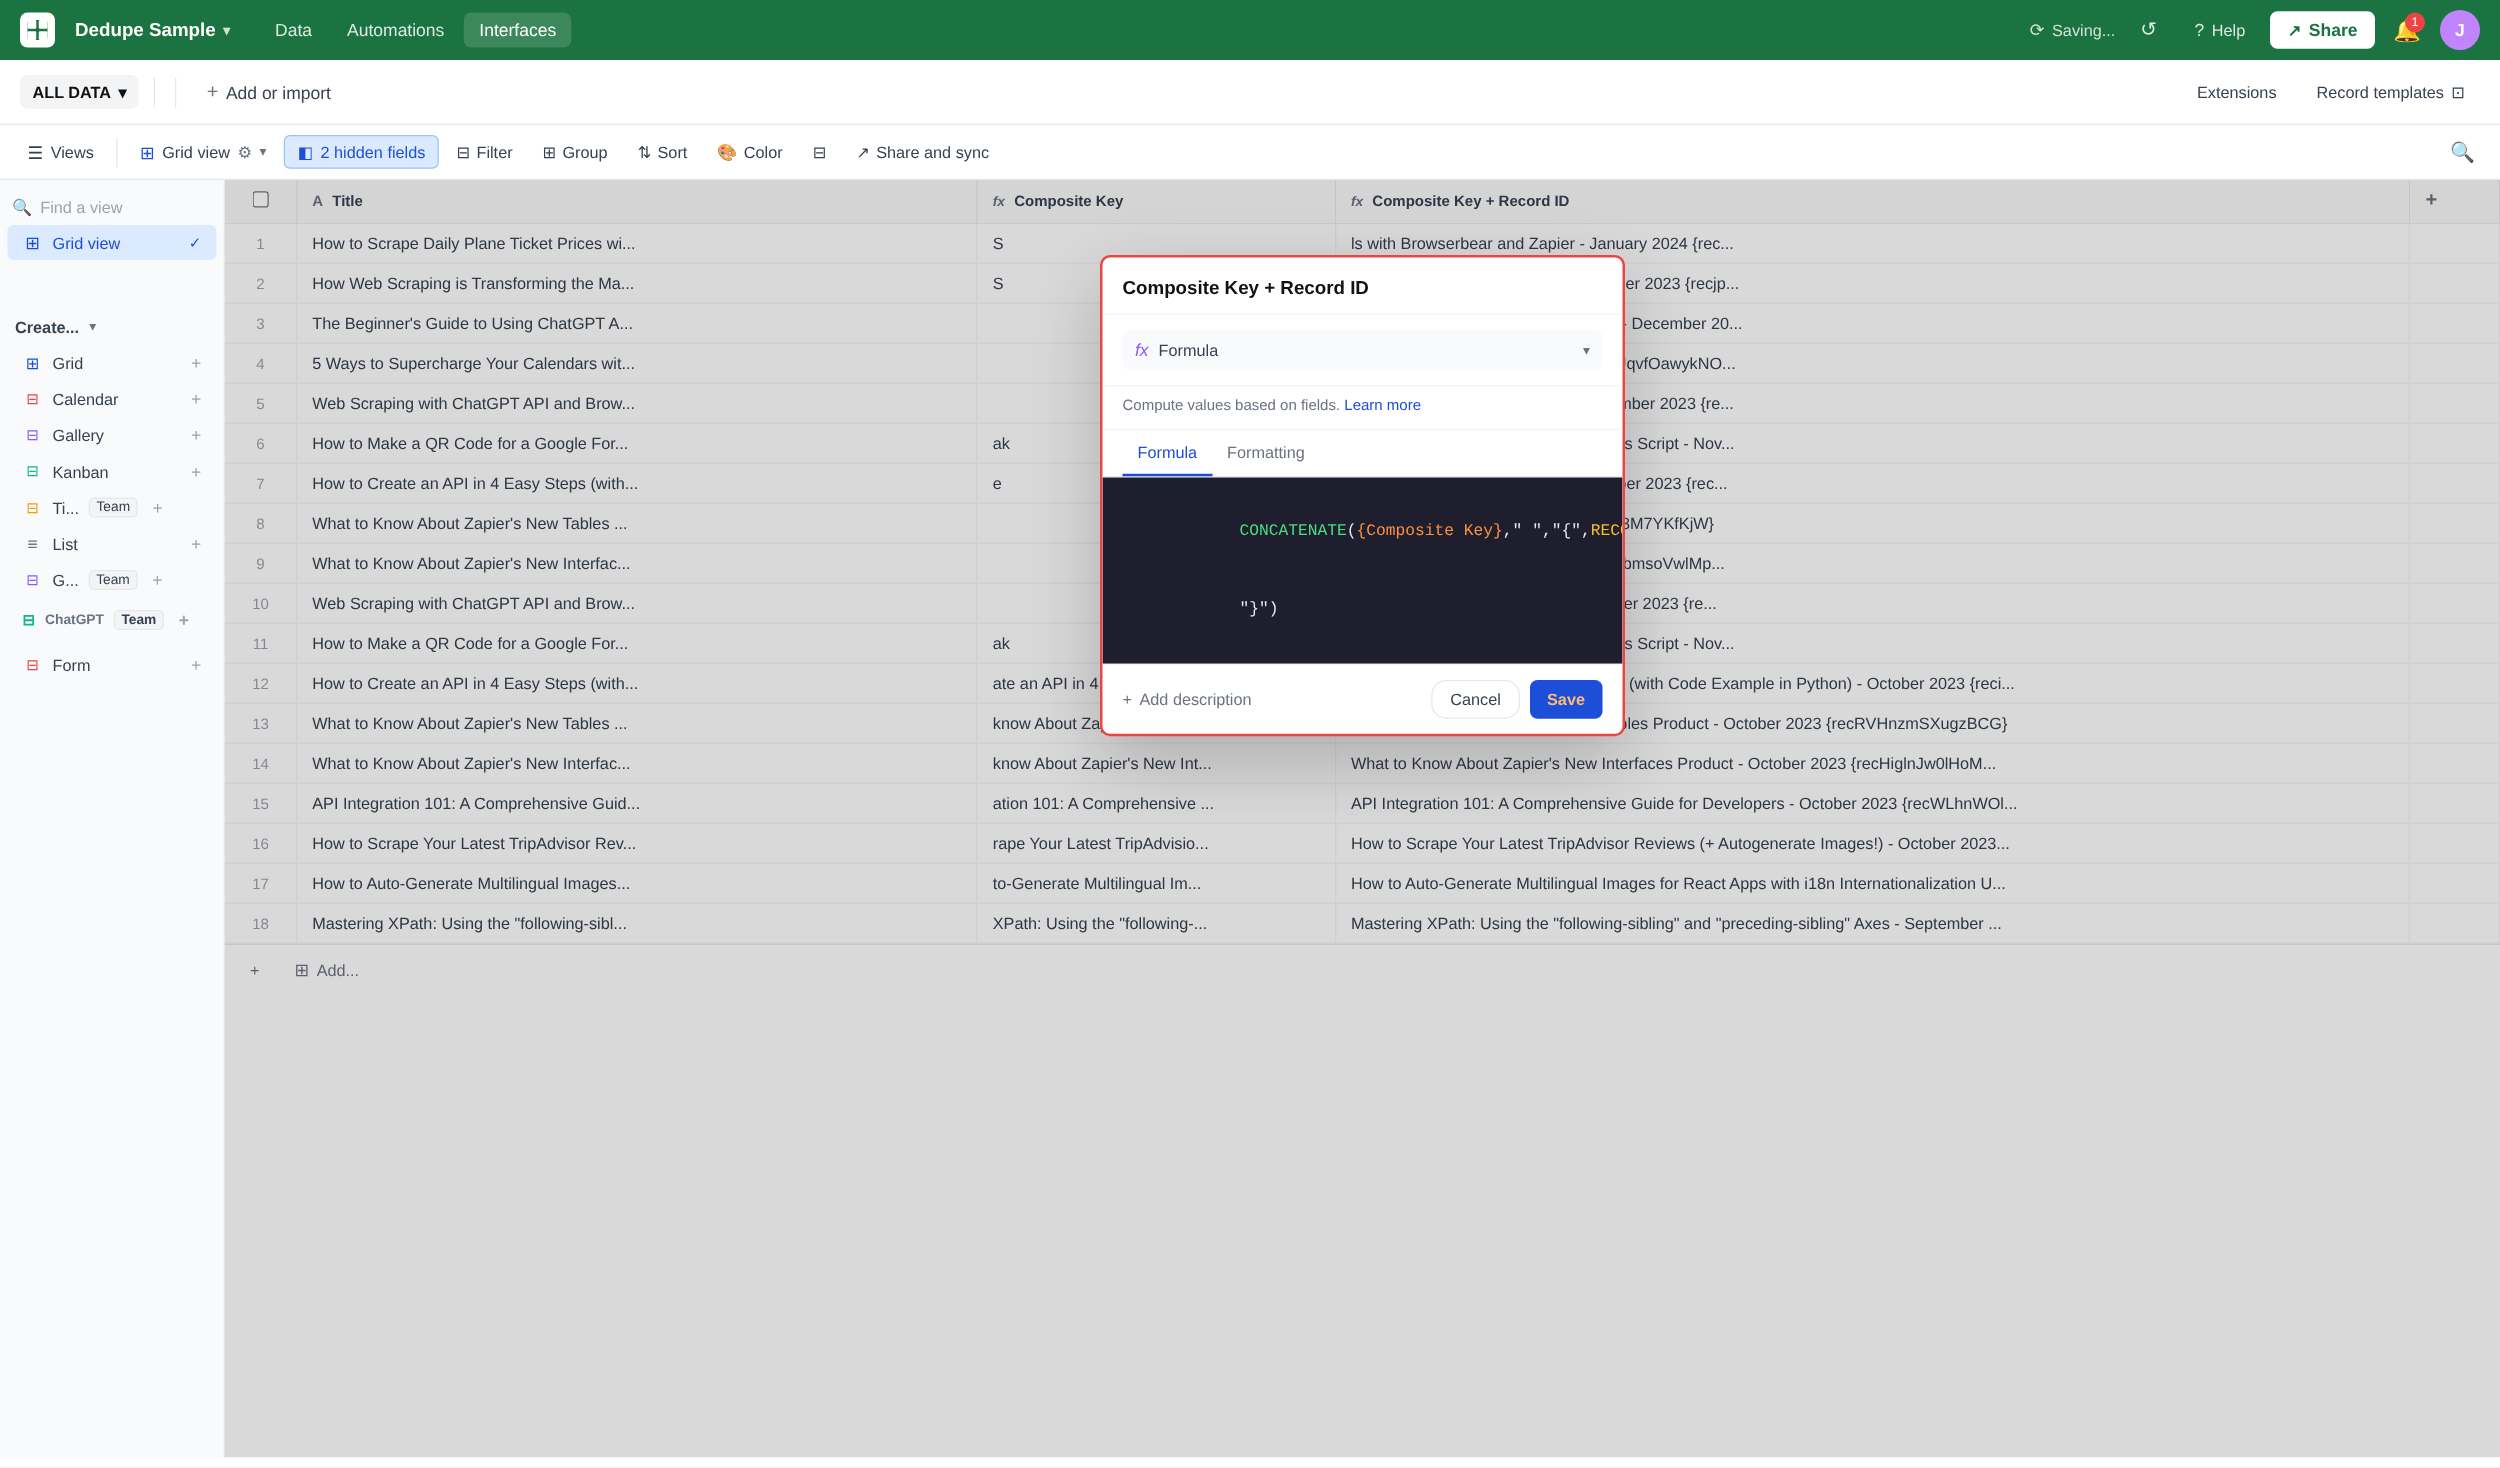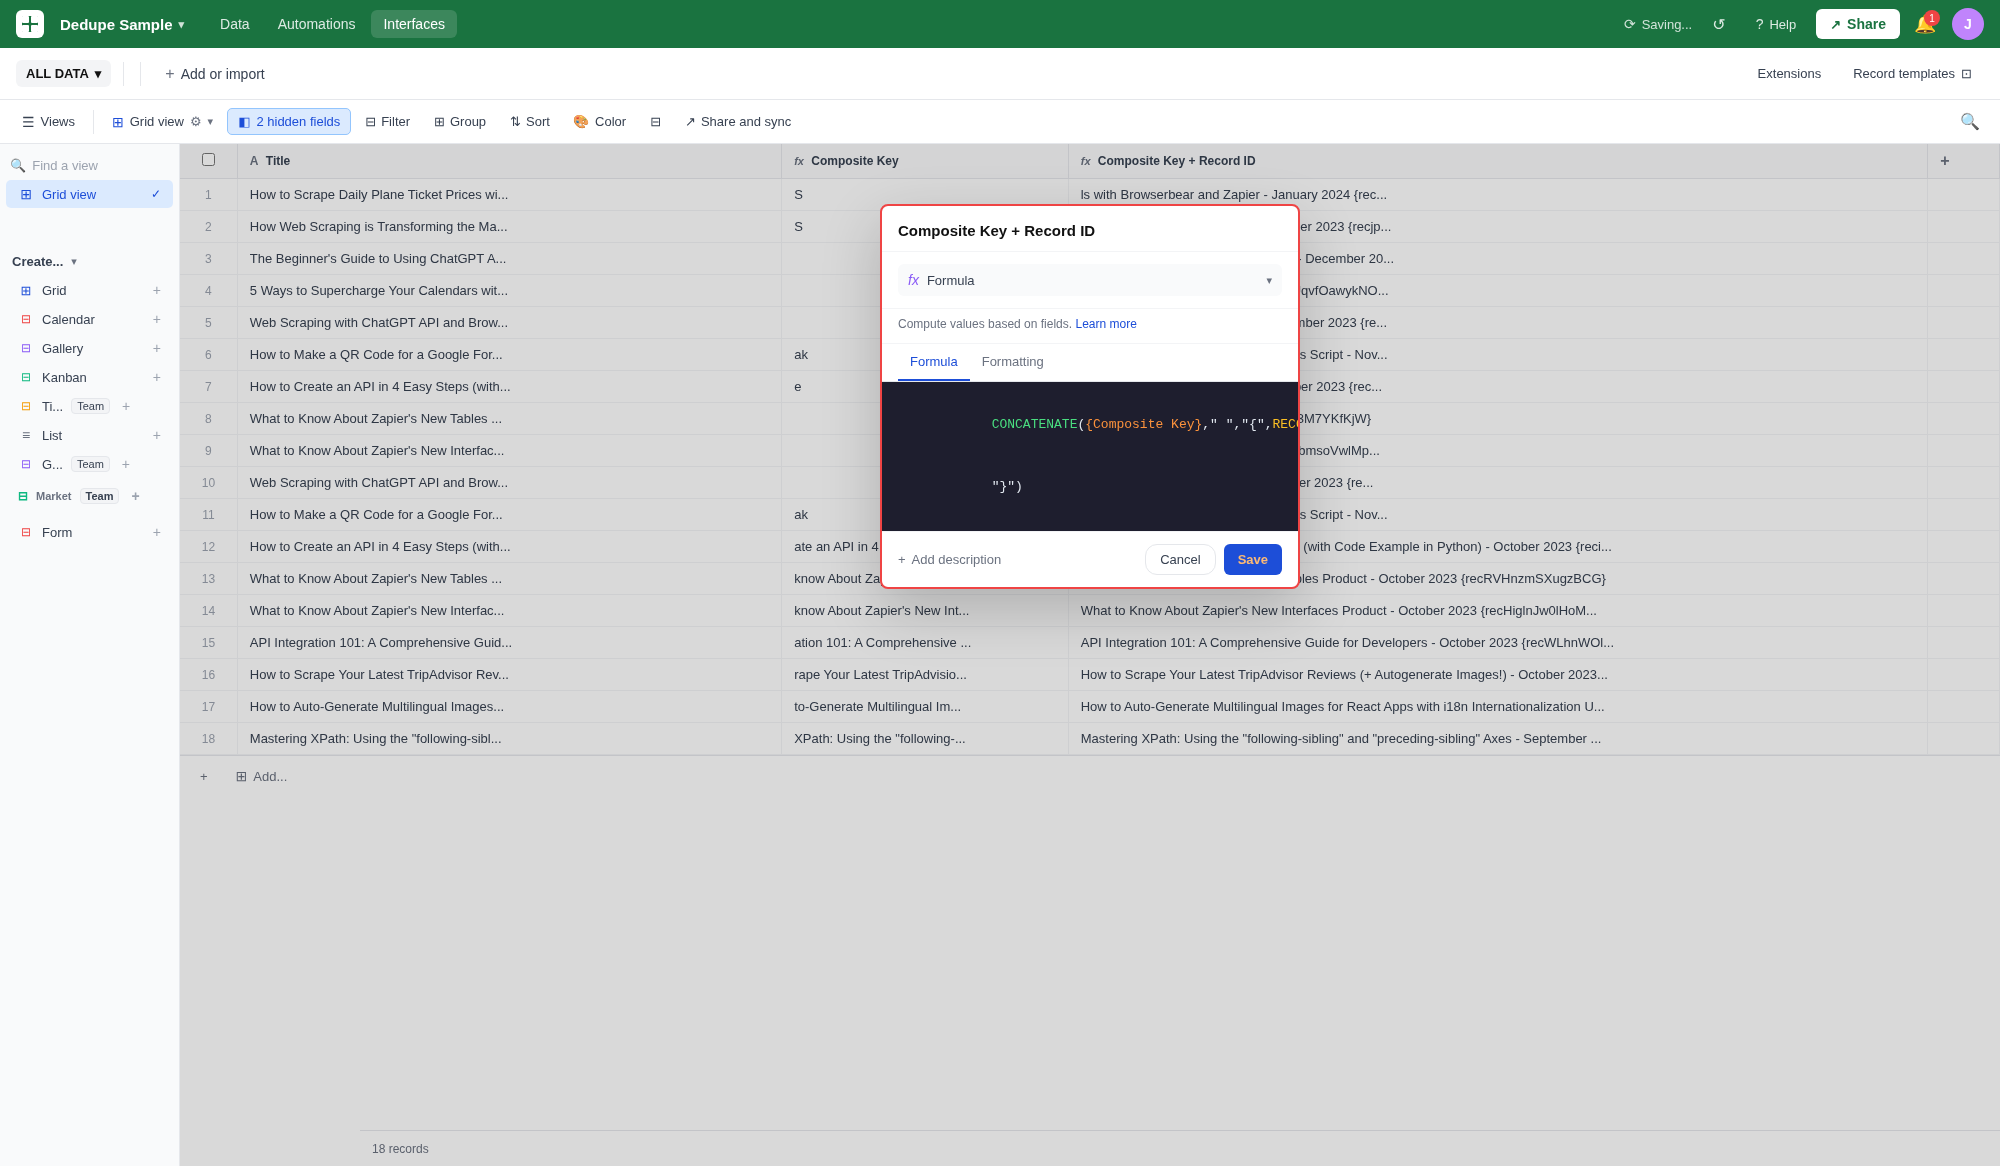--- a/index.html
+++ b/index.html
@@ -507,21 +507,21 @@
     </div>
     <div class="sidebar-item">
       <span class="icon" style="color:#8b5cf6;font-size:12px;">⊟</span>
       <span>G...</span>
       <span class="team-tag">Team</span>
       <span style="margin-left:4px;color:#9ca3af;font-size:14px;">+</span>
     </div>
 
     <div class="sidebar-item" style="color:#6b7280;font-size:11px;font-weight:600;margin-top:4px;">
       <span style="color:#10b981;font-size:12px;">⊟</span>
-      <span>Market</span>
+      <span>ChatGPT</span>
       <span class="team-tag">Team</span>
       <span style="margin-left:4px;color:#9ca3af;font-size:14px;">+</span>
     </div>
 
     <div class="sidebar-item" style="margin-top:8px;">
       <span class="icon" style="color:#ef4444;font-size:12px;">⊟</span>
       <span>Form</span>
       <span style="margin-left:auto;color:#9ca3af;font-size:14px;">+</span>
     </div>
   </div>
@@ -727,17 +727,14 @@
             <span>Add description</span>
           </div>
           <div class="modal-actions">
             <button class="cancel-btn">Cancel</button>
             <button class="save-btn">Save</button>
           </div>
         </div>
       </div>
     </div>
 
-    <div class="bottom-bar">
-      <span class="records-count" style="padding:0;border:none;">18 records</span>
-    </div>
   </div>
 </div>
 
 </body></html>

